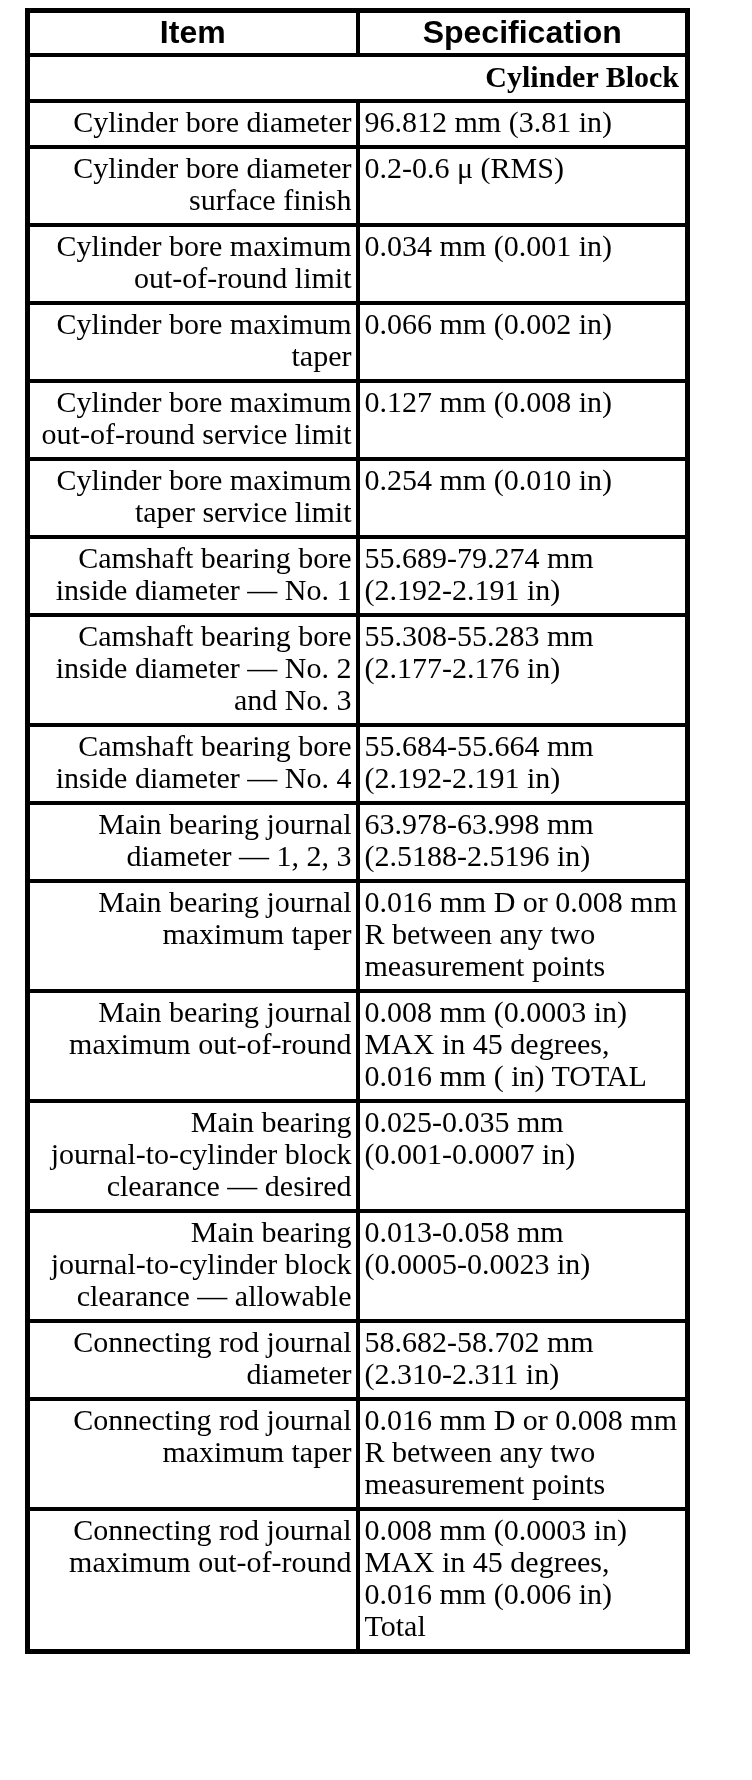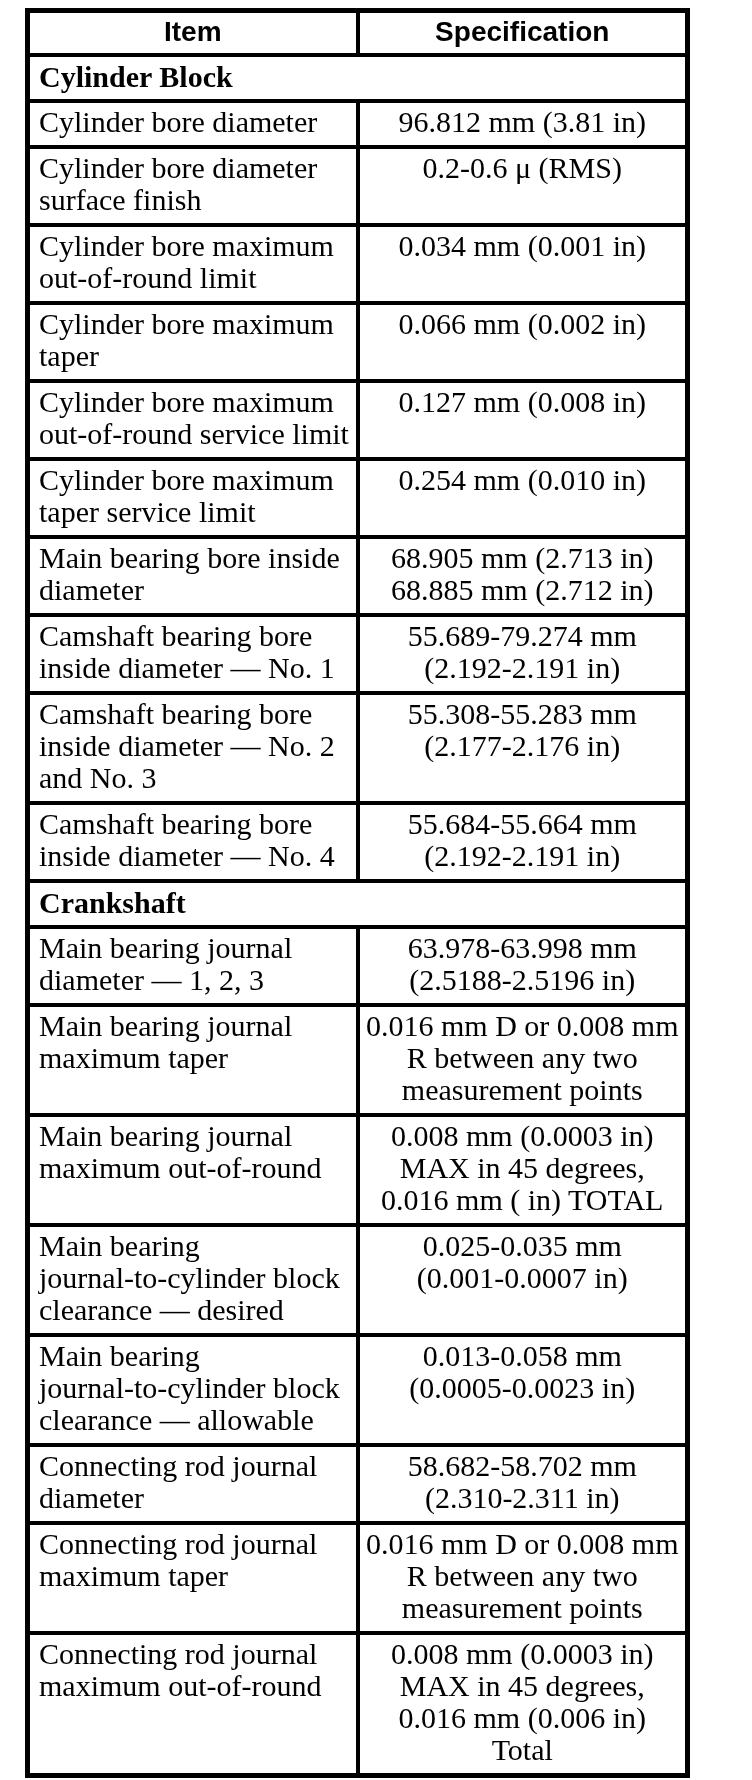--- a/index.html
+++ b/index.html
@@ -20,43 +20,43 @@
     border: 5px solid #000;
   }
   th, td {
     border: 4px solid #000;
     vertical-align: top;
     overflow: hidden;
   }
   th.col-header {
     font-family: "Liberation Sans", "DejaVu Sans", sans-serif;
     font-weight: bold;
-    font-size: 28px;
+    font-size: 32px;
     line-height: 32px;
     text-align: center;
     padding: 3px 2px 5px 2px;
   }
   td.section-cell {
     font-weight: bold;
     font-size: 30px;
     line-height: 33px;
-    text-align: left;
+    text-align: right;
     padding: 3px 6px 6px 9px;
   }
   td.item-cell {
     font-size: 30px;
     line-height: 32px;
-    text-align: left;
+    text-align: right;
     padding: 3px 4px 7px 9px;
     white-space: pre-line;
   }
   td.spec-cell {
     font-size: 30px;
     line-height: 32px;
-    text-align: center;
+    text-align: left;
     padding: 3px 5px 7px 5px;
     white-space: pre-line;
   }
 </style>
 </head>
 <body>
 
 <div class="page">
   <table class="spec-table">
     <colgroup>
@@ -96,46 +96,37 @@
         <td class="item-cell">Cylinder bore maximum
 out-of-round service limit</td>
         <td class="spec-cell">0.127 mm (0.008 in)</td>
       </tr>
       <tr>
         <td class="item-cell">Cylinder bore maximum
 taper service limit</td>
         <td class="spec-cell">0.254 mm (0.010 in)</td>
       </tr>
       <tr>
-        <td class="item-cell">Main bearing bore inside
-diameter</td>
-        <td class="spec-cell">68.905 mm (2.713 in)
-68.885 mm (2.712 in)</td>
-      </tr>
-      <tr>
         <td class="item-cell">Camshaft bearing bore
 inside diameter — No. 1</td>
         <td class="spec-cell">55.689-79.274 mm
 (2.192-2.191 in)</td>
       </tr>
       <tr>
         <td class="item-cell">Camshaft bearing bore
 inside diameter — No. 2
 and No. 3</td>
         <td class="spec-cell">55.308-55.283 mm
 (2.177-2.176 in)</td>
       </tr>
       <tr>
         <td class="item-cell">Camshaft bearing bore
 inside diameter — No. 4</td>
         <td class="spec-cell">55.684-55.664 mm
 (2.192-2.191 in)</td>
-      </tr>
-      <tr>
-        <td class="section-cell" colspan="2">Crankshaft</td>
       </tr>
       <tr>
         <td class="item-cell">Main bearing journal
 diameter — 1, 2, 3</td>
         <td class="spec-cell">63.978-63.998 mm
 (2.5188-2.5196 in)</td>
       </tr>
       <tr>
         <td class="item-cell">Main bearing journal
 maximum taper</td>

